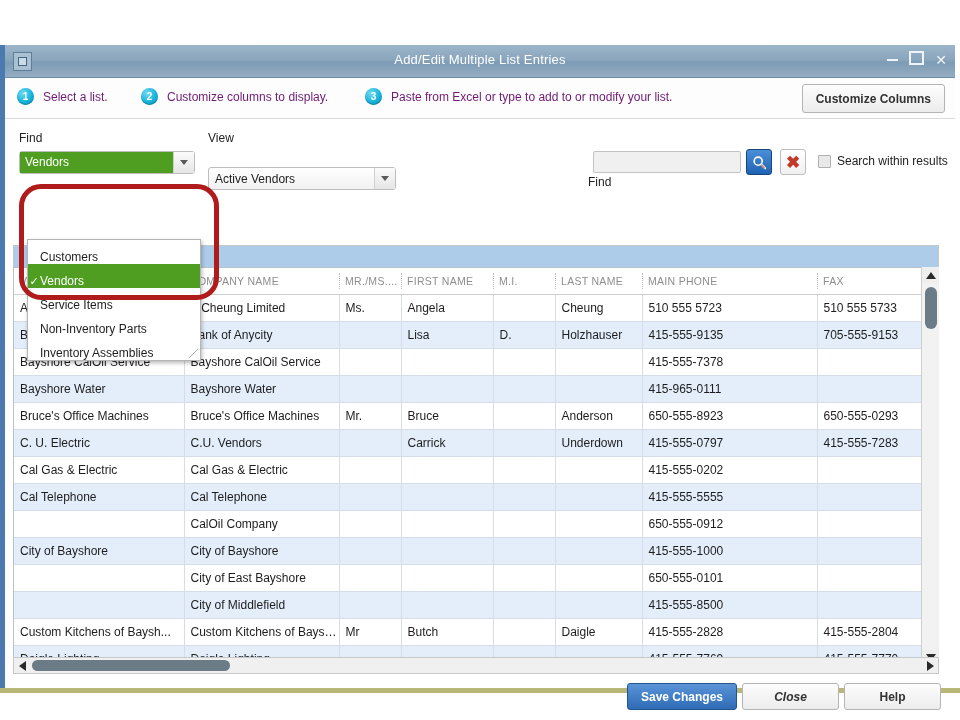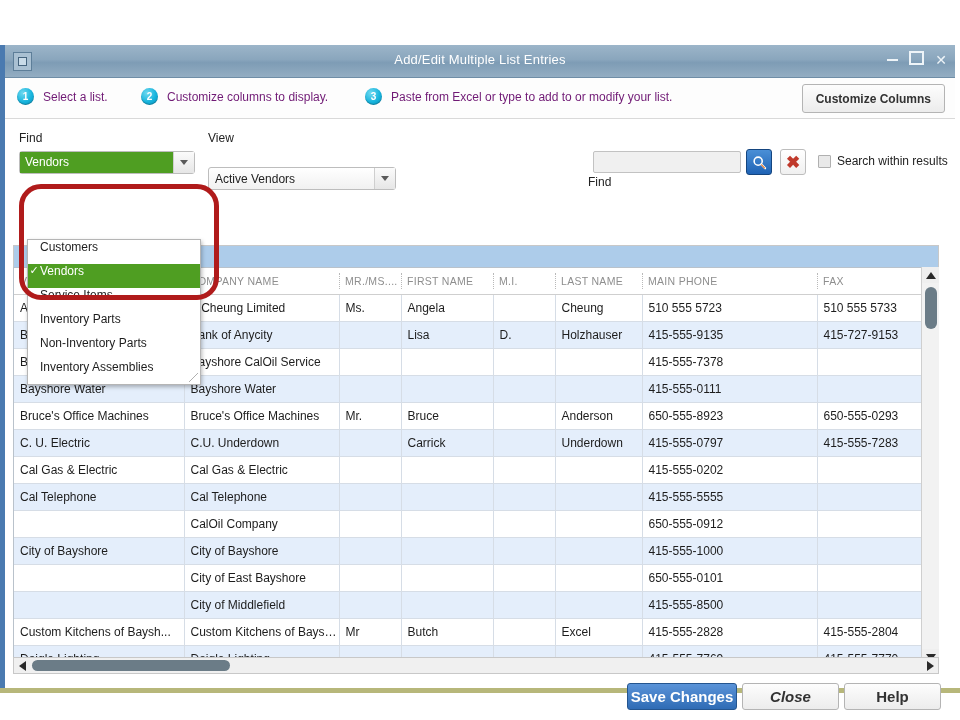--- a/index.html
+++ b/index.html
@@ -143,33 +143,33 @@
   .hsb{position:absolute;left:8px;top:612px;width:926px;height:17px;background:#f0f0f0;border:1px solid #c8c8c8;box-sizing:border-box;display:flex;align-items:center;}
   .hsb .arw{width:16px;height:15px;display:flex;align-items:center;justify-content:center;}
   .tri-l{width:0;height:0;border-top:5px solid transparent;border-bottom:5px solid transparent;border-right:7px solid #2a2a2a;}
   .tri-r{width:0;height:0;border-top:5px solid transparent;border-bottom:5px solid transparent;border-left:7px solid #2a2a2a;}
   .hsb .thumb{position:absolute;left:18px;width:198px;height:11px;background:#6b7c87;border-radius:6px;}
 
   
   .footer{position:absolute;left:0;top:638px;width:950px;height:40px;}
   .fbtn{
     position:absolute;top:0;height:27px;border-radius:3px;box-sizing:border-box;
-    font-size:15px;font-weight:bold;display:flex;align-items:center;justify-content:center;cursor:pointer;
+    font-size:12px;font-weight:bold;display:flex;align-items:center;justify-content:center;cursor:pointer;
   }
   #btn-save{left:622px;width:110px;background:linear-gradient(to bottom,#5a93d8,#2f6cb5);border:1px solid #24558f;color:#fff;}
   #btn-close{left:737px;width:97px;background:linear-gradient(to bottom,#fdfdfd,#ececec);border:1px solid #b4b4b4;color:#333;font-style:italic;}
   #btn-help{left:839px;width:97px;background:linear-gradient(to bottom,#fdfdfd,#ececec);border:1px solid #b4b4b4;color:#333;}
 
   
   .dropmenu{
     position:absolute;left:22px;top:194px;width:172px;
     background:#ffffff;border:1px solid #b5b5b5;box-shadow:1px 2px 4px rgba(0,0,0,.28);
     z-index:40;
   }
-  .dropmenu .mi{height:24px;display:flex;align-items:flex-start;padding-left:12px;font-size:12px;color:#1d1d1d;cursor:pointer;}
+  .dropmenu .mi{height:24px;display:flex;align-items:flex-end;padding-left:12px;font-size:12px;color:#1d1d1d;cursor:pointer;}
   .dropmenu .mi.sel{background:#4f9e22;color:#ffffff;padding-left:0;}
   .dropmenu .mi.sel .tick{width:12px;text-align:center;font-size:11px;}
   .grip{position:absolute;right:2px;bottom:2px;width:9px;height:9px;
         background:
           linear-gradient(135deg,transparent 0 46%,#b0b0b0 46% 54%,transparent 54% 100%);}
 
   
   .redring{
     position:absolute;left:14px;top:139px;width:190px;height:106px;
     border:5px solid #b01b1b;border-radius:22px;z-index:50;pointer-events:none;
@@ -292,59 +292,59 @@
                 <td></td>
               </tr>
               <tr class="alt">
                 <td>Bank of Anycity</td>
                 <td>Bank of Anycity</td>
                 <td></td>
                 <td>Lisa</td>
                 <td>D.</td>
                 <td>Holzhauser</td>
                 <td>415-555-9135</td>
-                <td>415-727-9153</td>
+                <td>705-555-9153</td>
                 <td></td>
               </tr>
               <tr class="norm">
                 <td>Bayshore CalOil Service</td>
                 <td>Bayshore CalOil Service</td>
                 <td></td>
                 <td></td>
                 <td></td>
                 <td></td>
                 <td>415-555-7378</td>
                 <td></td>
                 <td></td>
               </tr>
               <tr class="alt">
                 <td>Bayshore Water</td>
                 <td>Bayshore Water</td>
                 <td></td>
                 <td></td>
                 <td></td>
                 <td></td>
-                <td>415-555-0111</td>
+                <td>415-965-0111</td>
                 <td></td>
                 <td></td>
               </tr>
               <tr class="norm">
                 <td>Bruce's Office Machines</td>
                 <td>Bruce's Office Machines</td>
                 <td>Mr.</td>
                 <td>Bruce</td>
                 <td></td>
                 <td>Anderson</td>
                 <td>650-555-8923</td>
                 <td>650-555-0293</td>
                 <td></td>
               </tr>
               <tr class="alt">
                 <td>C. U. Electric</td>
-                <td>C.U. Underdown</td>
+                <td>C.U. Vendors</td>
                 <td></td>
                 <td>Carrick</td>
                 <td></td>
                 <td>Underdown</td>
                 <td>415-555-0797</td>
                 <td>415-555-7283</td>
                 <td></td>
               </tr>
               <tr class="norm">
                 <td>Cal Gas &amp; Electric</td>
@@ -411,21 +411,21 @@
                 <td>415-555-8500</td>
                 <td></td>
                 <td></td>
               </tr>
               <tr class="norm">
                 <td>Custom Kitchens of Baysh...</td>
                 <td>Custom Kitchens of Baysh...</td>
                 <td>Mr</td>
                 <td>Butch</td>
                 <td></td>
-                <td>Excel</td>
+                <td>Daigle</td>
                 <td>415-555-2828</td>
                 <td>415-555-2804</td>
                 <td></td>
               </tr>
               <tr class="alt">
                 <td>Daigle Lighting</td>
                 <td>Daigle Lighting</td>
                 <td></td>
                 <td></td>
                 <td></td>
@@ -470,23 +470,20 @@
           <span>Customers</span>
         </div>
         <div class="mi sel">
           <span class="tick">✓</span>
           <span>Vendors</span>
         </div>
         <div class="mi">
           <span>Service Items</span>
         </div>
         <div class="mi">
-          <span>Inventory Parts</span>
-        </div>
-        <div class="mi">
           <span>Non-Inventory Parts</span>
         </div>
         <div class="mi">
           <span>Inventory Assemblies</span>
         </div>
         <div class="grip"></div>
     </div>
 
     <div class="redring"></div>
   </div>

